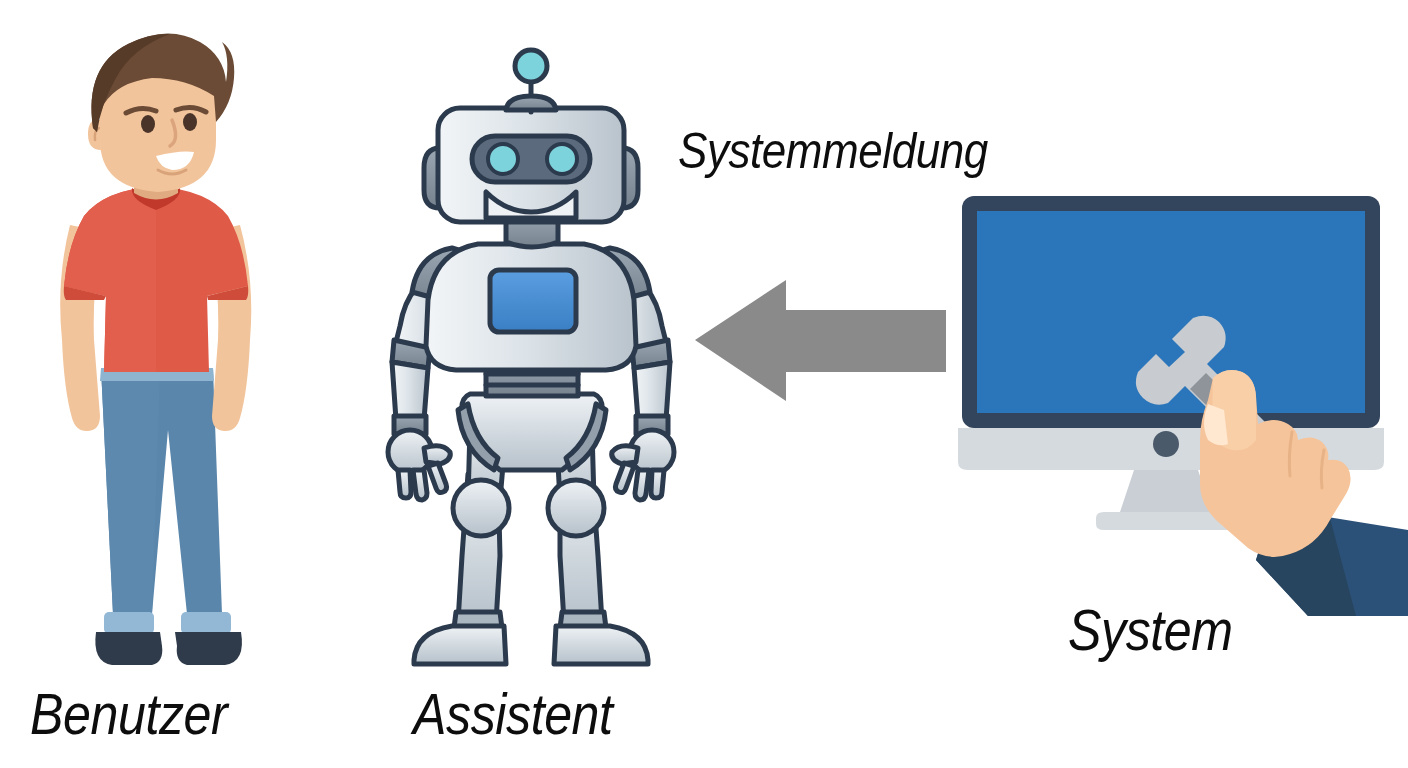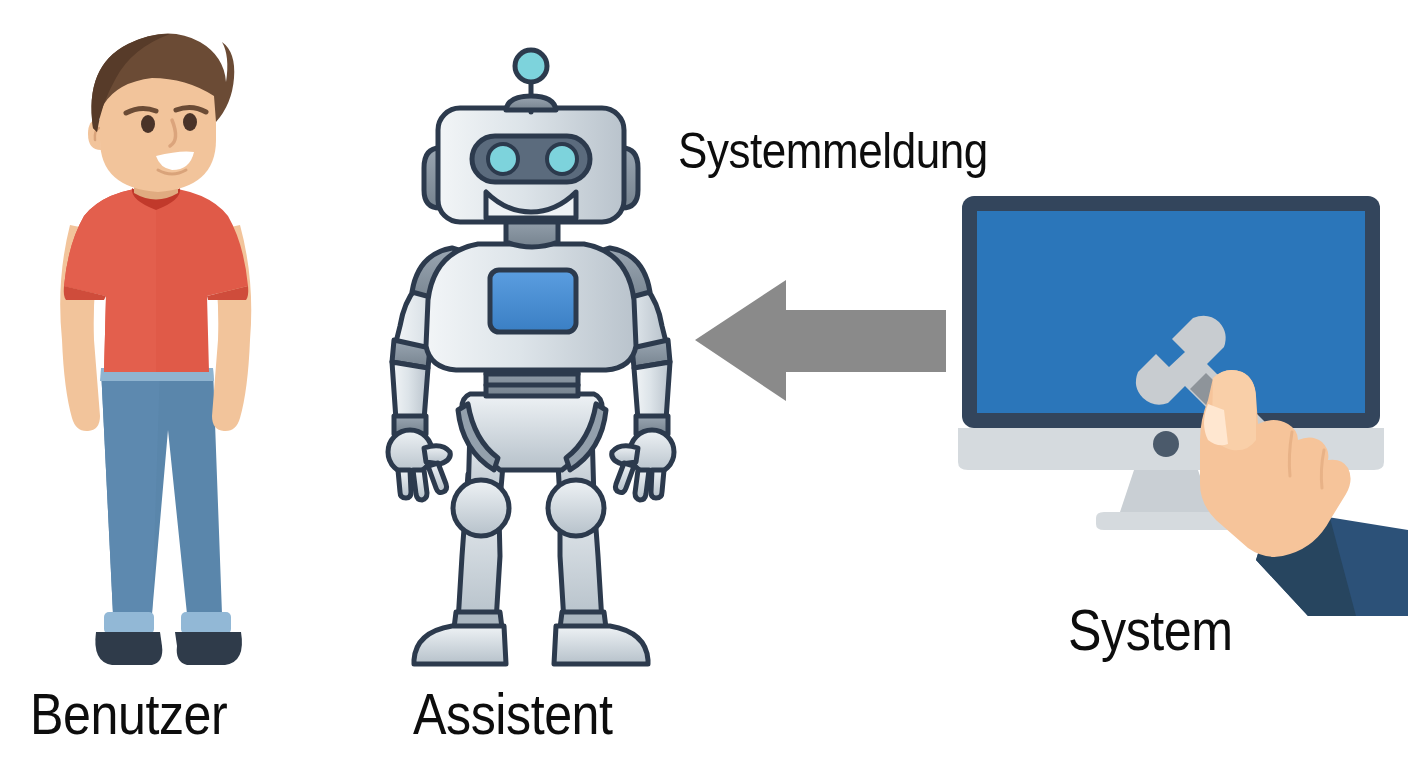--- a/index.html
+++ b/index.html
@@ -10,20 +10,21 @@
   }
   body {
     font-family: "Liberation Sans", sans-serif;
   }
   #stage {
     position: relative;
     width: 1408px;
     height: 768px;
     background: #ffffff;
     overflow: hidden;
+    font-style: italic;
   }
   .layer {
     position: absolute;
     top: 0;
     left: 0;
     width: 1408px;
     height: 768px;
   }
   .caption {
     position: absolute;

